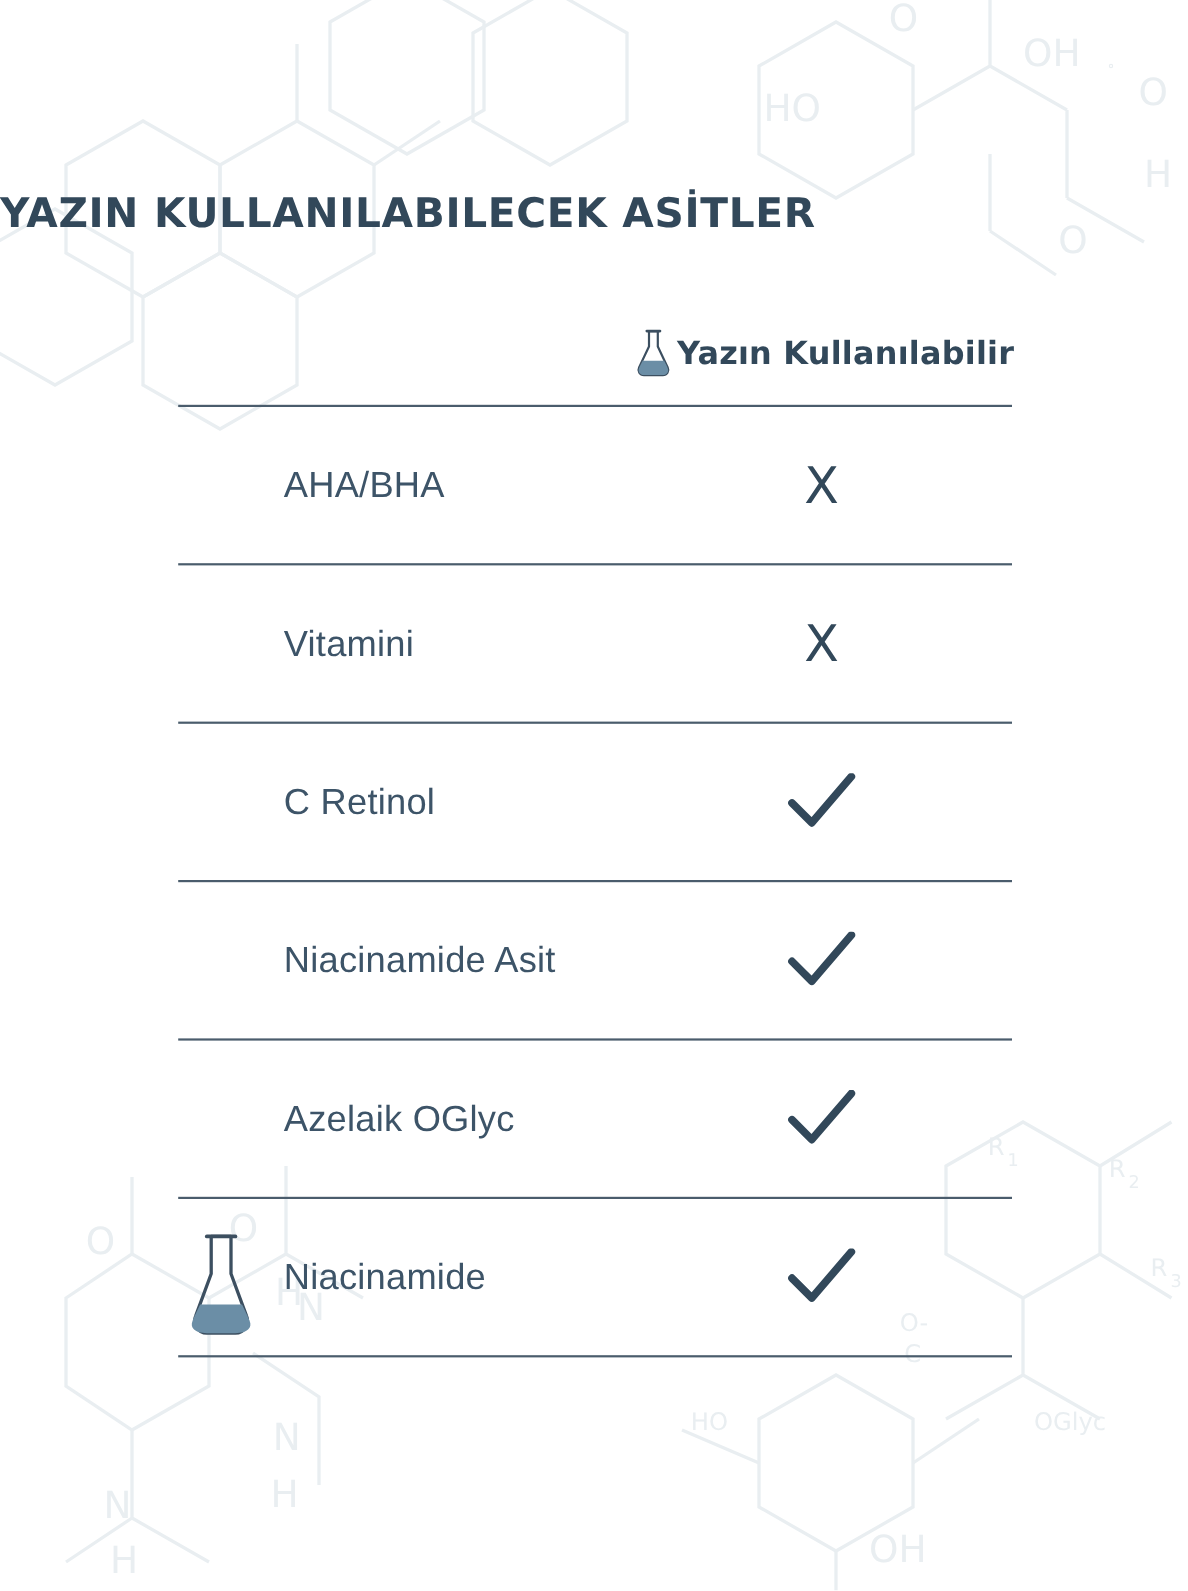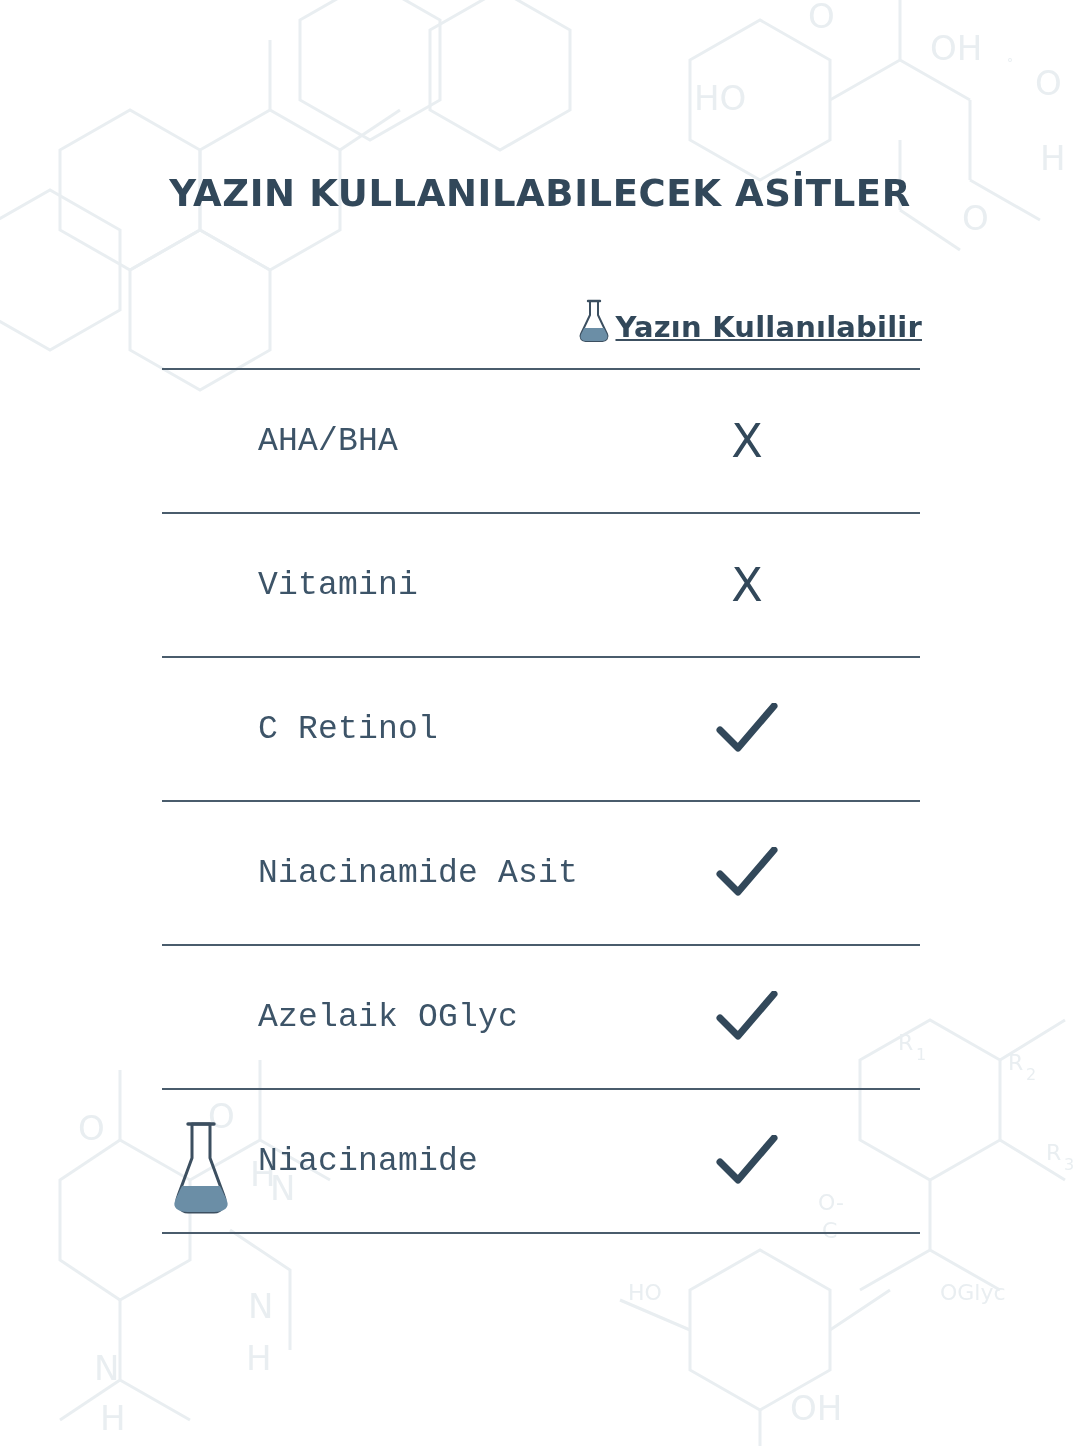--- a/index.html
+++ b/index.html
@@ -33,38 +33,37 @@
     width: 1080px;
     height: 1446px;
     box-sizing: border-box;
   }
 
   .title {
     position: absolute;
     top: 172px;
     left: 0;
     width: 1080px;
-    text-align: center;
+    text-align: left;
     font-size: 37px;
     font-weight: bold;
     letter-spacing: 0.6px;
     color: #32485a;
     font-family: "DejaVu Sans", sans-serif;
   }
 
   .col-header {
     position: absolute;
     top: 298px;
     left: 540px;
     width: 382px;
     display: flex;
-    align-items: flex-end;
+    align-items: center;
     justify-content: flex-end;
     gap: 4px;
-    text-decoration: underline;
   }
   .col-header-label {
     font-size: 29px;
     font-weight: bold;
     color: #32485a;
     font-family: "DejaVu Sans", sans-serif;
     letter-spacing: 0.2px;
     white-space: nowrap;
   }
 
@@ -92,21 +91,21 @@
     position: relative;
     height: 142px;
     display: flex;
     align-items: center;
   }
   .row-label {
     font-size: 33px;
     color: #3d5468;
     padding-left: 96px;
     letter-spacing: 0.2px;
-    font-family: Liberation Mono, monospace;
+    font-family: Liberation Sans, sans-serif;
     font-weight: 400;
   }
   .row-mark {
     position: absolute;
     left: 525px;
     top: 50%;
     transform: translateY(-50%);
     width: 120px;
     display: flex;
     align-items: center;

